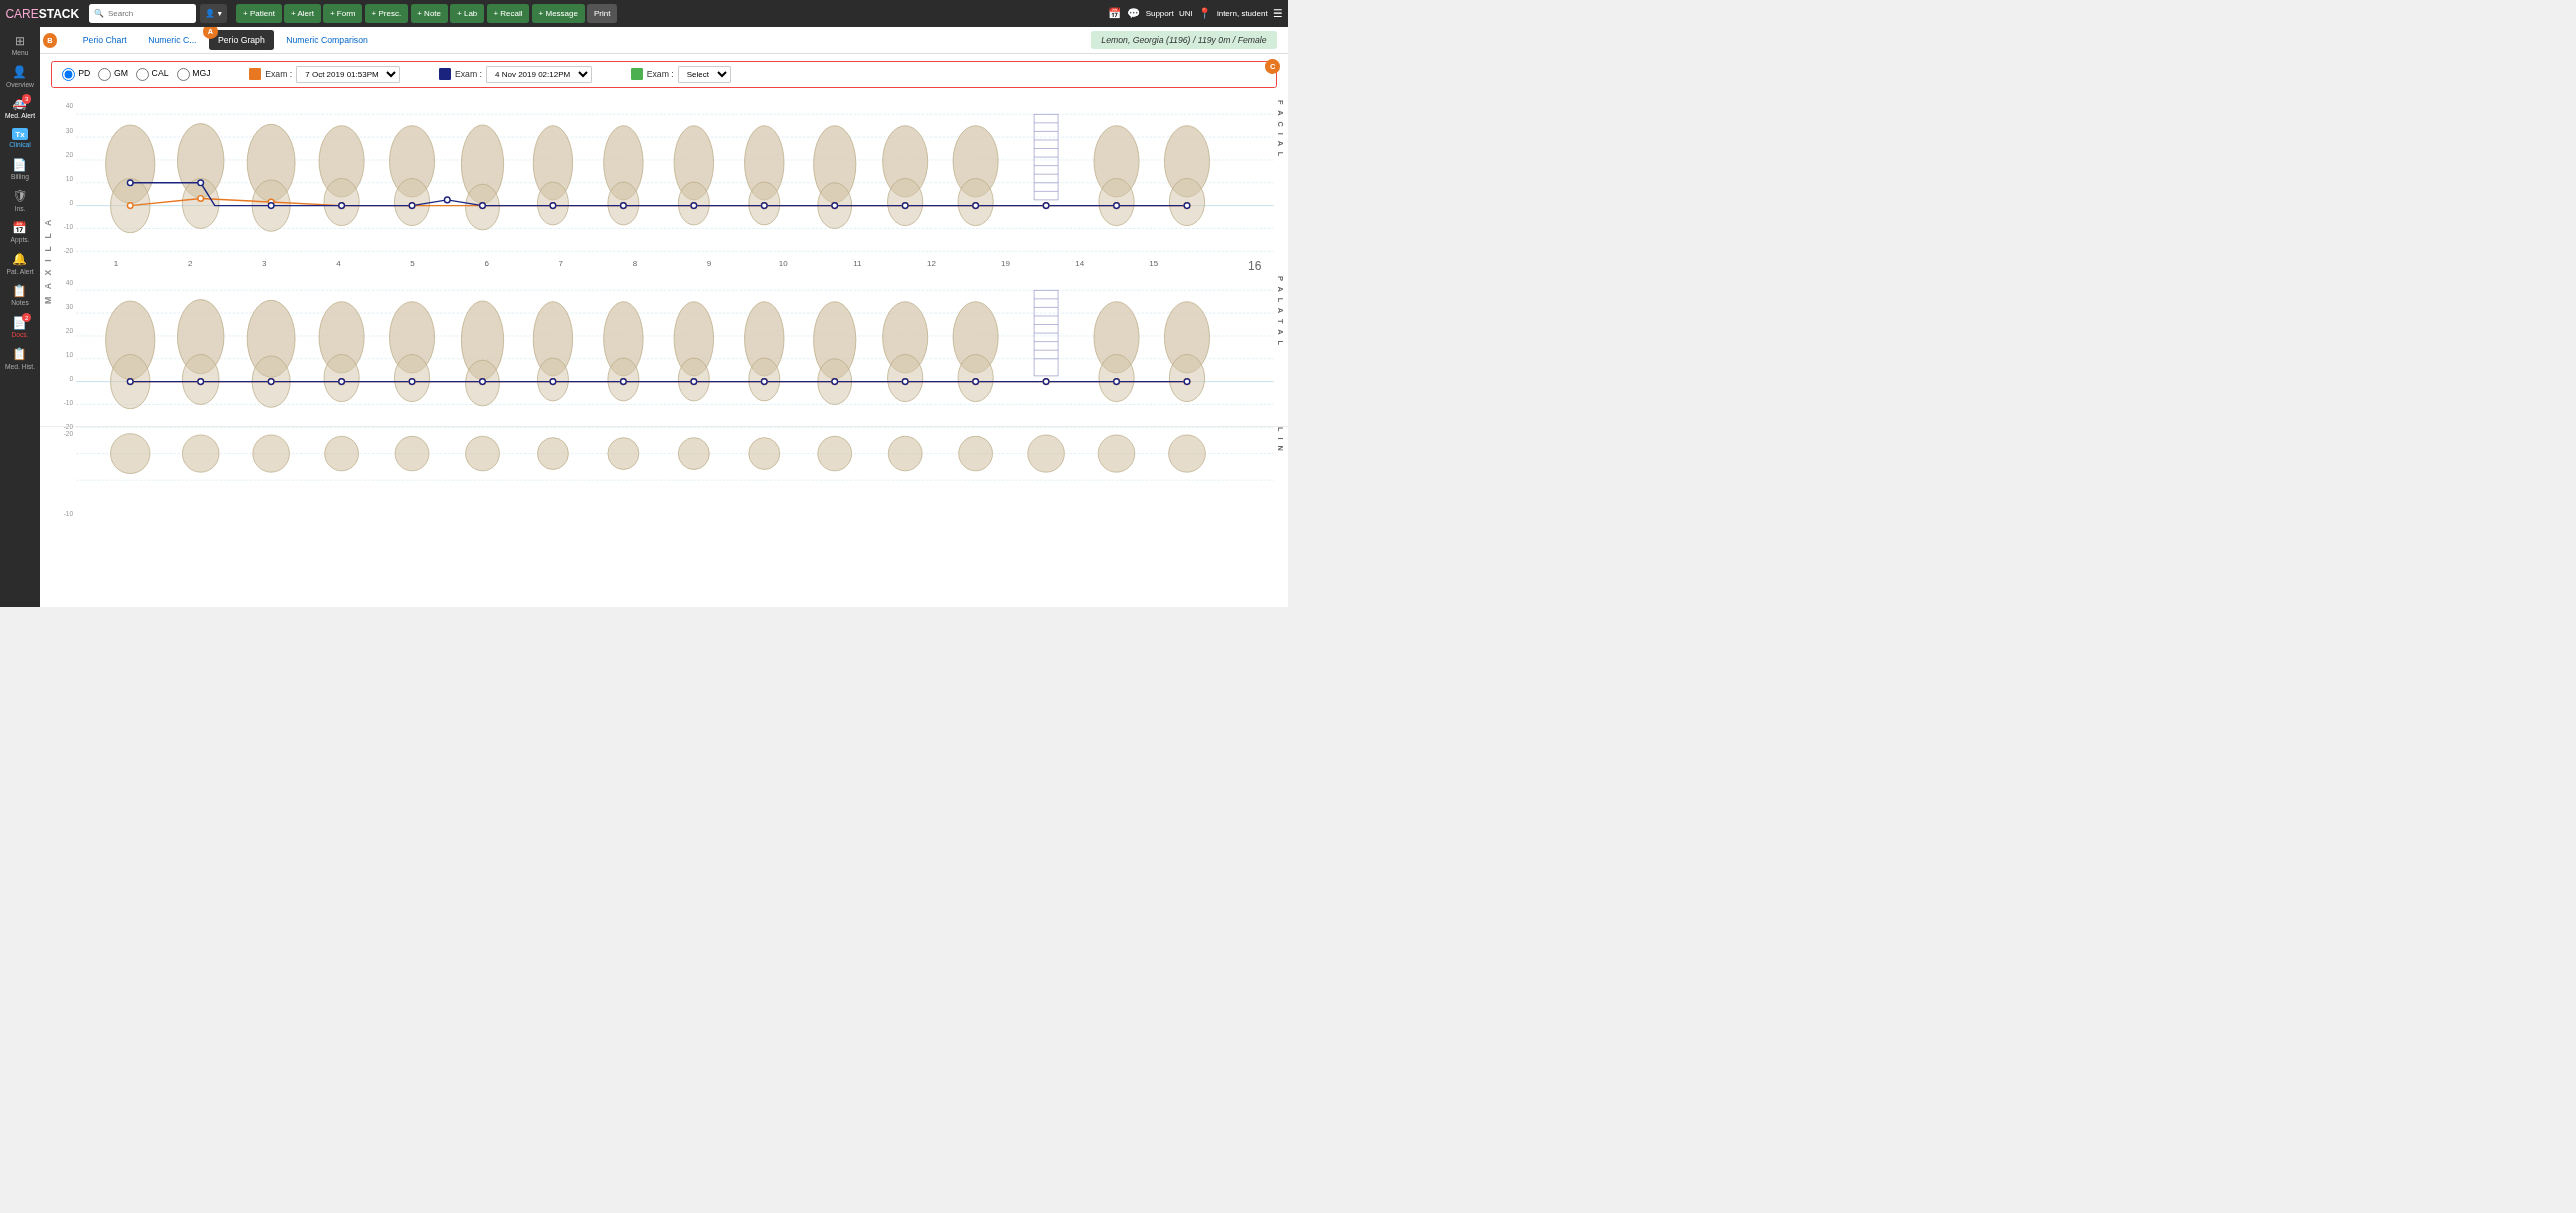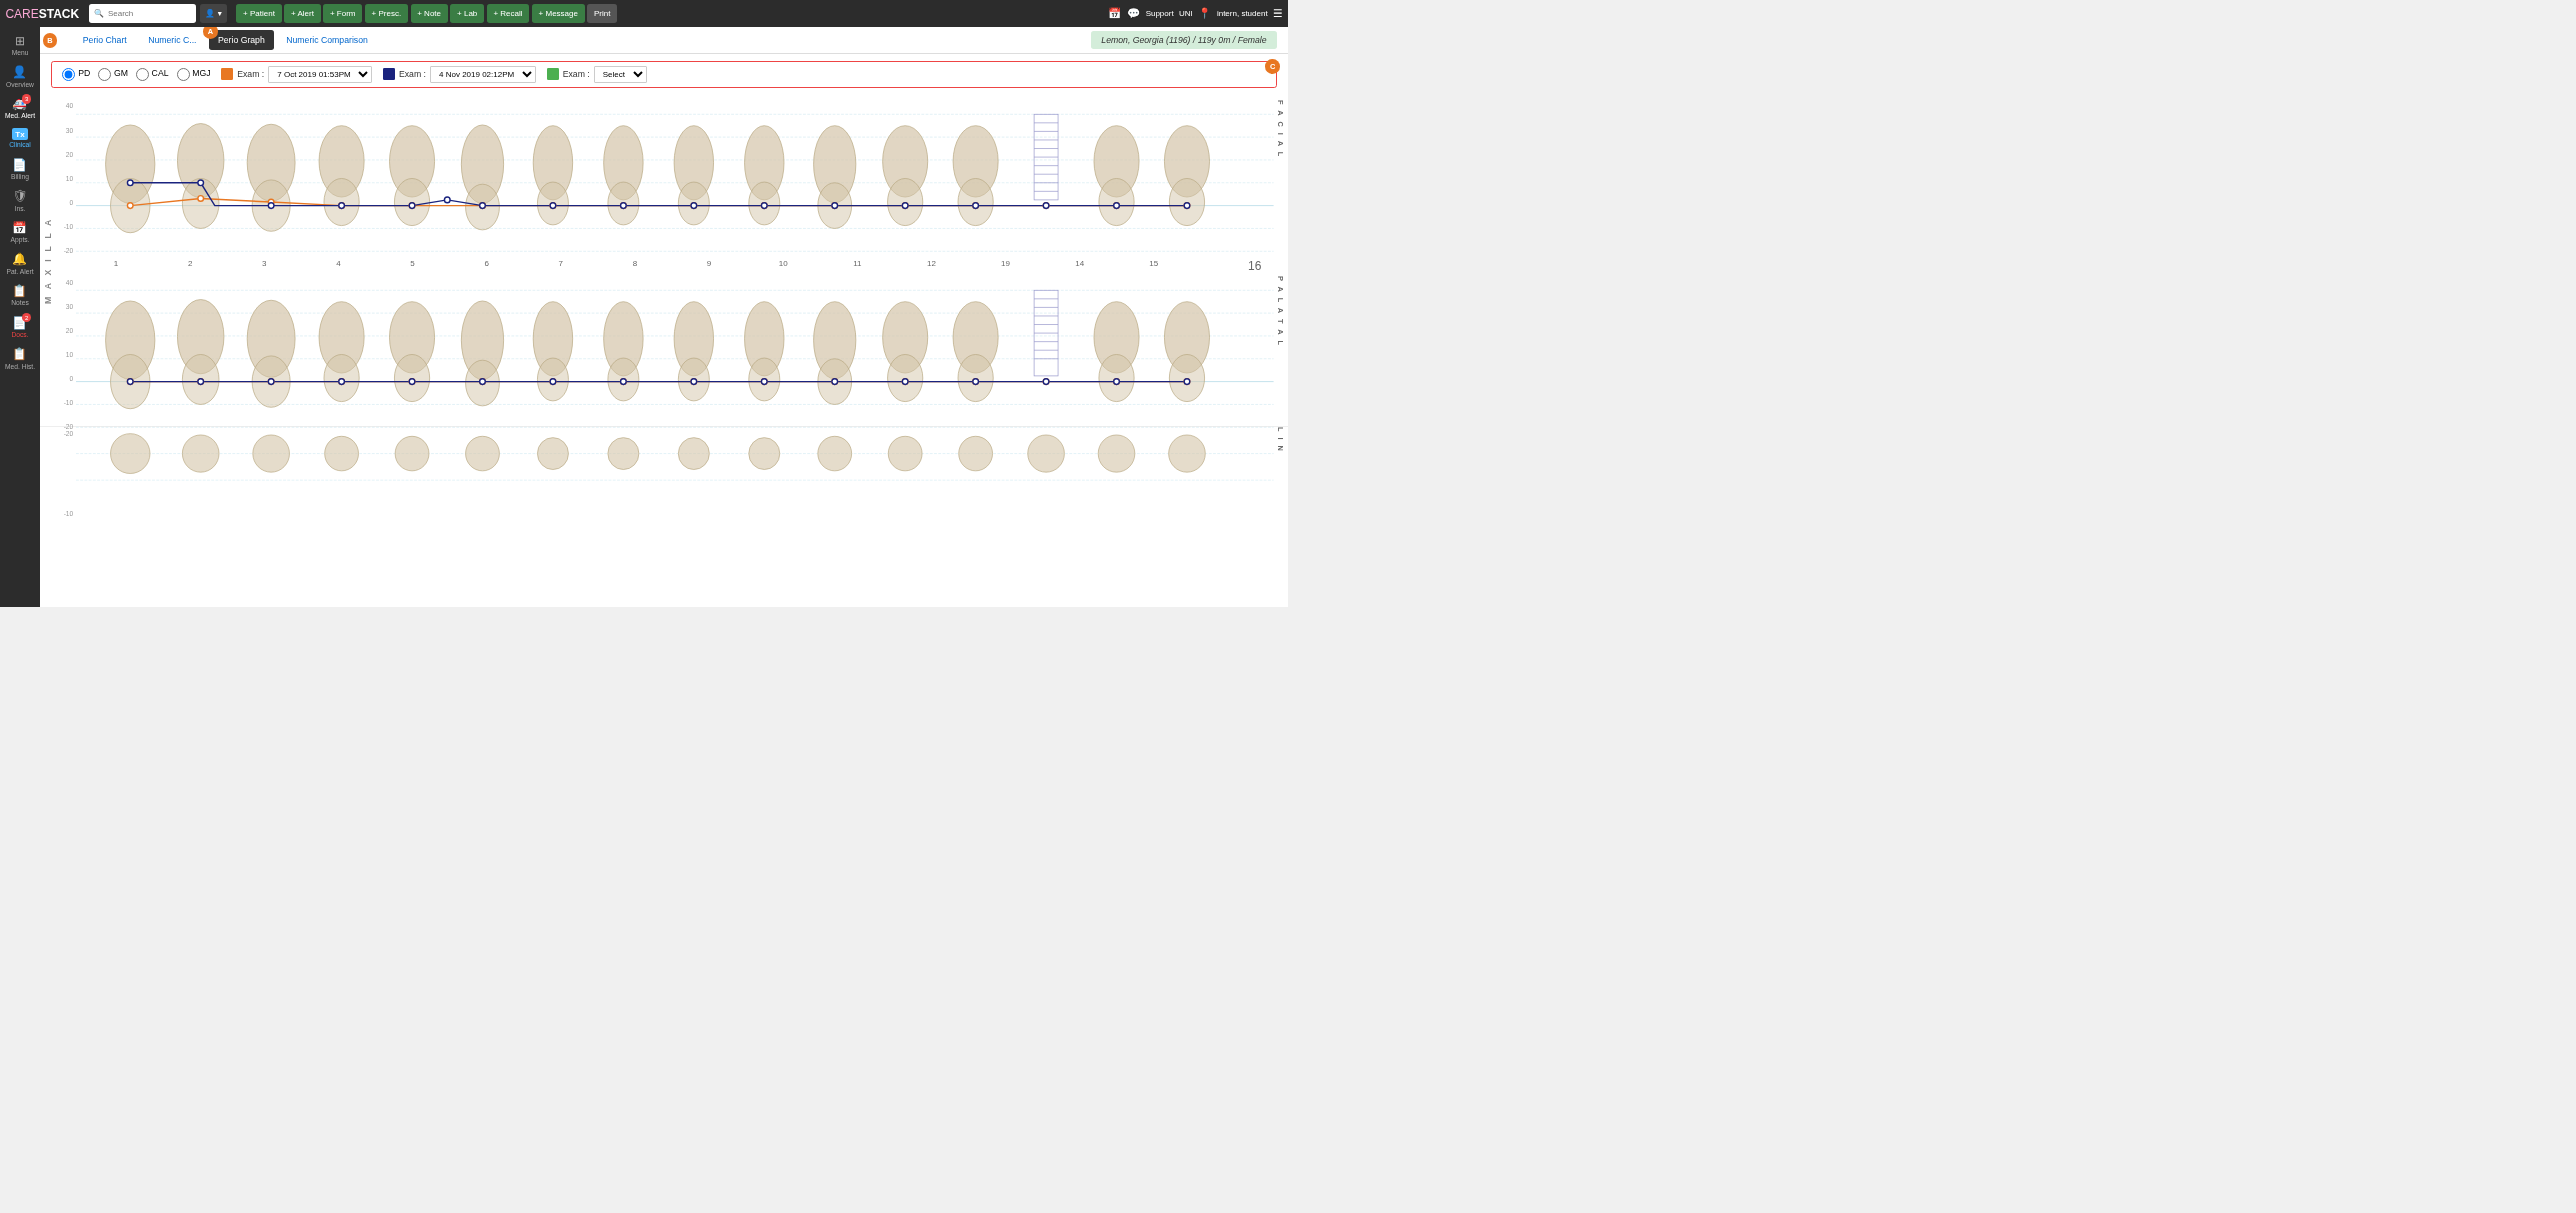--- a/index.html
+++ b/index.html
@@ -92,21 +92,21 @@
 
     
     .controls-bar {
       display: flex; align-items: center; padding: 4px 10.7px;
       border: 1.3px solid #e44; margin: 4px 5.4px; border-radius: 2.7px;
       gap: 10.7px; position: relative; flex-wrap: nowrap;
     }
     .radio-group { display: flex; gap: 8px; align-items: center; }
     .radio-item { display: flex; align-items: flex-start; gap: 2.7px; font-size: 8.7px; cursor: pointer; }
     .radio-item input { cursor: pointer; }
-    .exam-group { display: flex; align-items: center; gap: 4px; }
+    .exam-group { display: flex; align-items: center; gap: 4px; margin-left: 28px; }
     .exam-color-box { width: 12px; height: 12px; border-radius: 1.3px; }
     .exam-label { font-size: 8.7px; color: #333; }
     .exam-select {
       border: 0.7px solid #ccc; border-radius: 1px; padding: 2px 4px;
       font-size: 8px; cursor: pointer; background: white;
     }
 
     
     .graph-area { flex: 1; overflow-y: auto; overflow-x: hidden; padding: 5.4px 0; }
 

